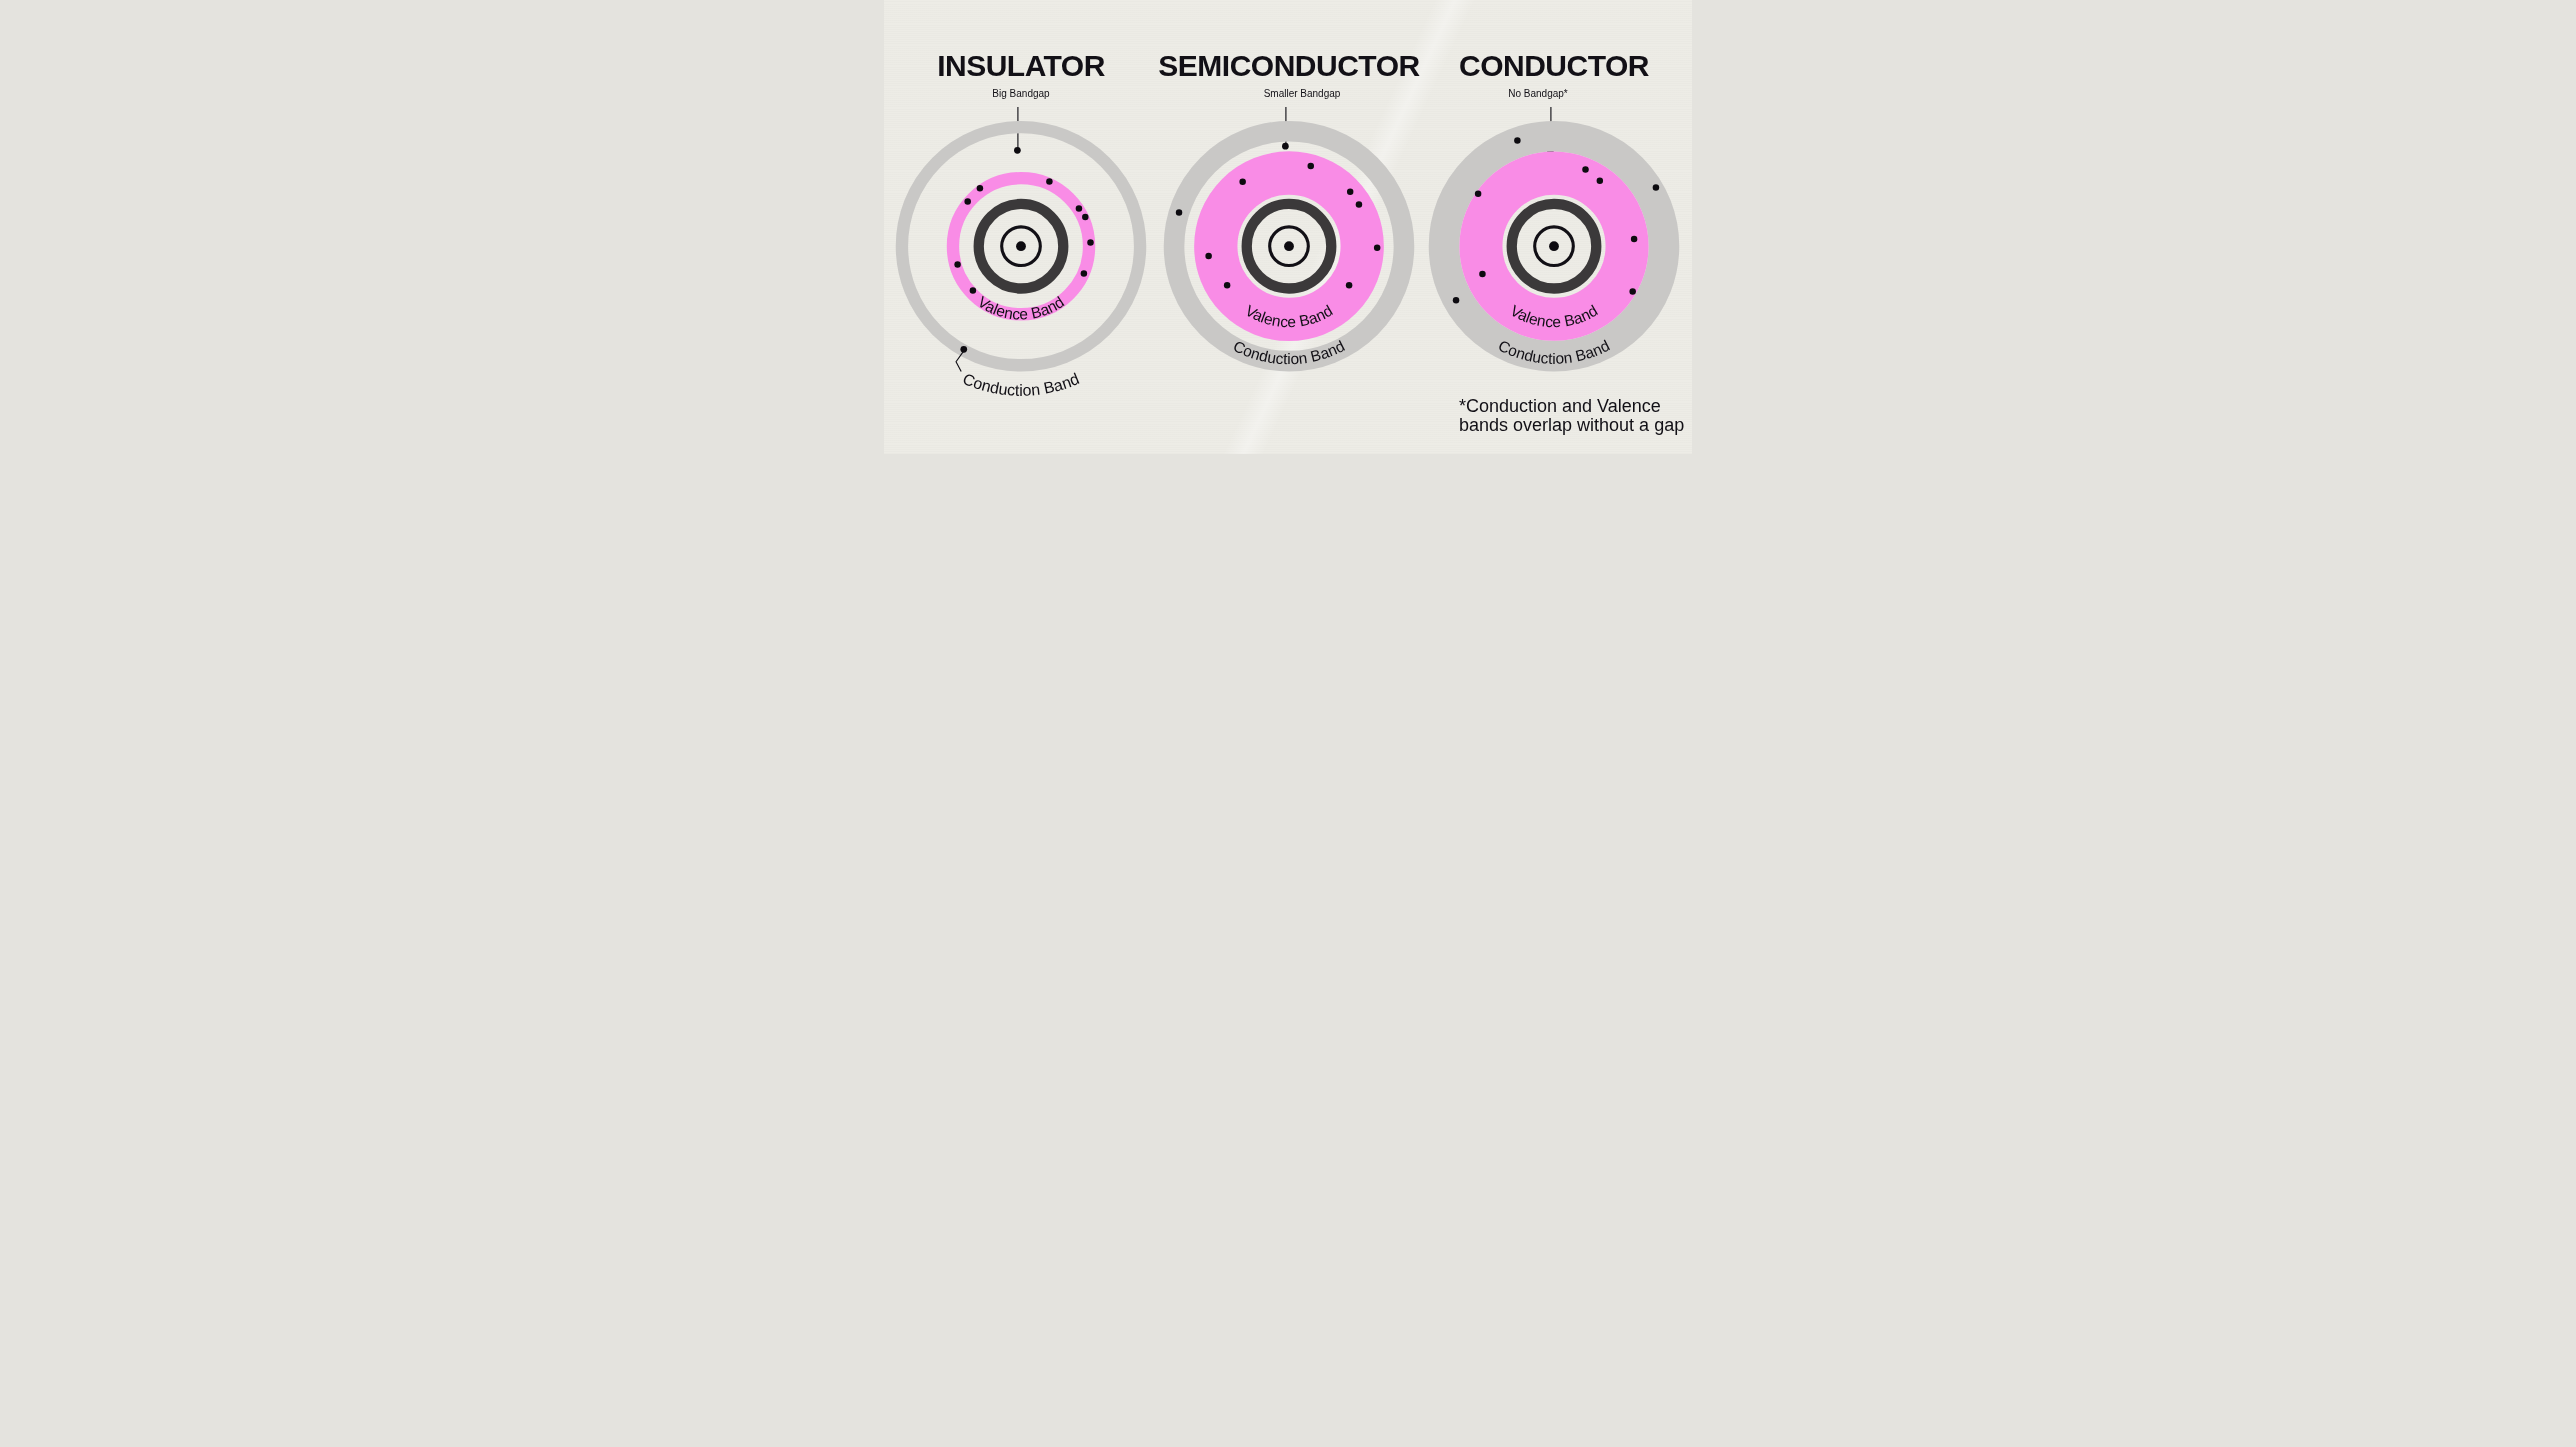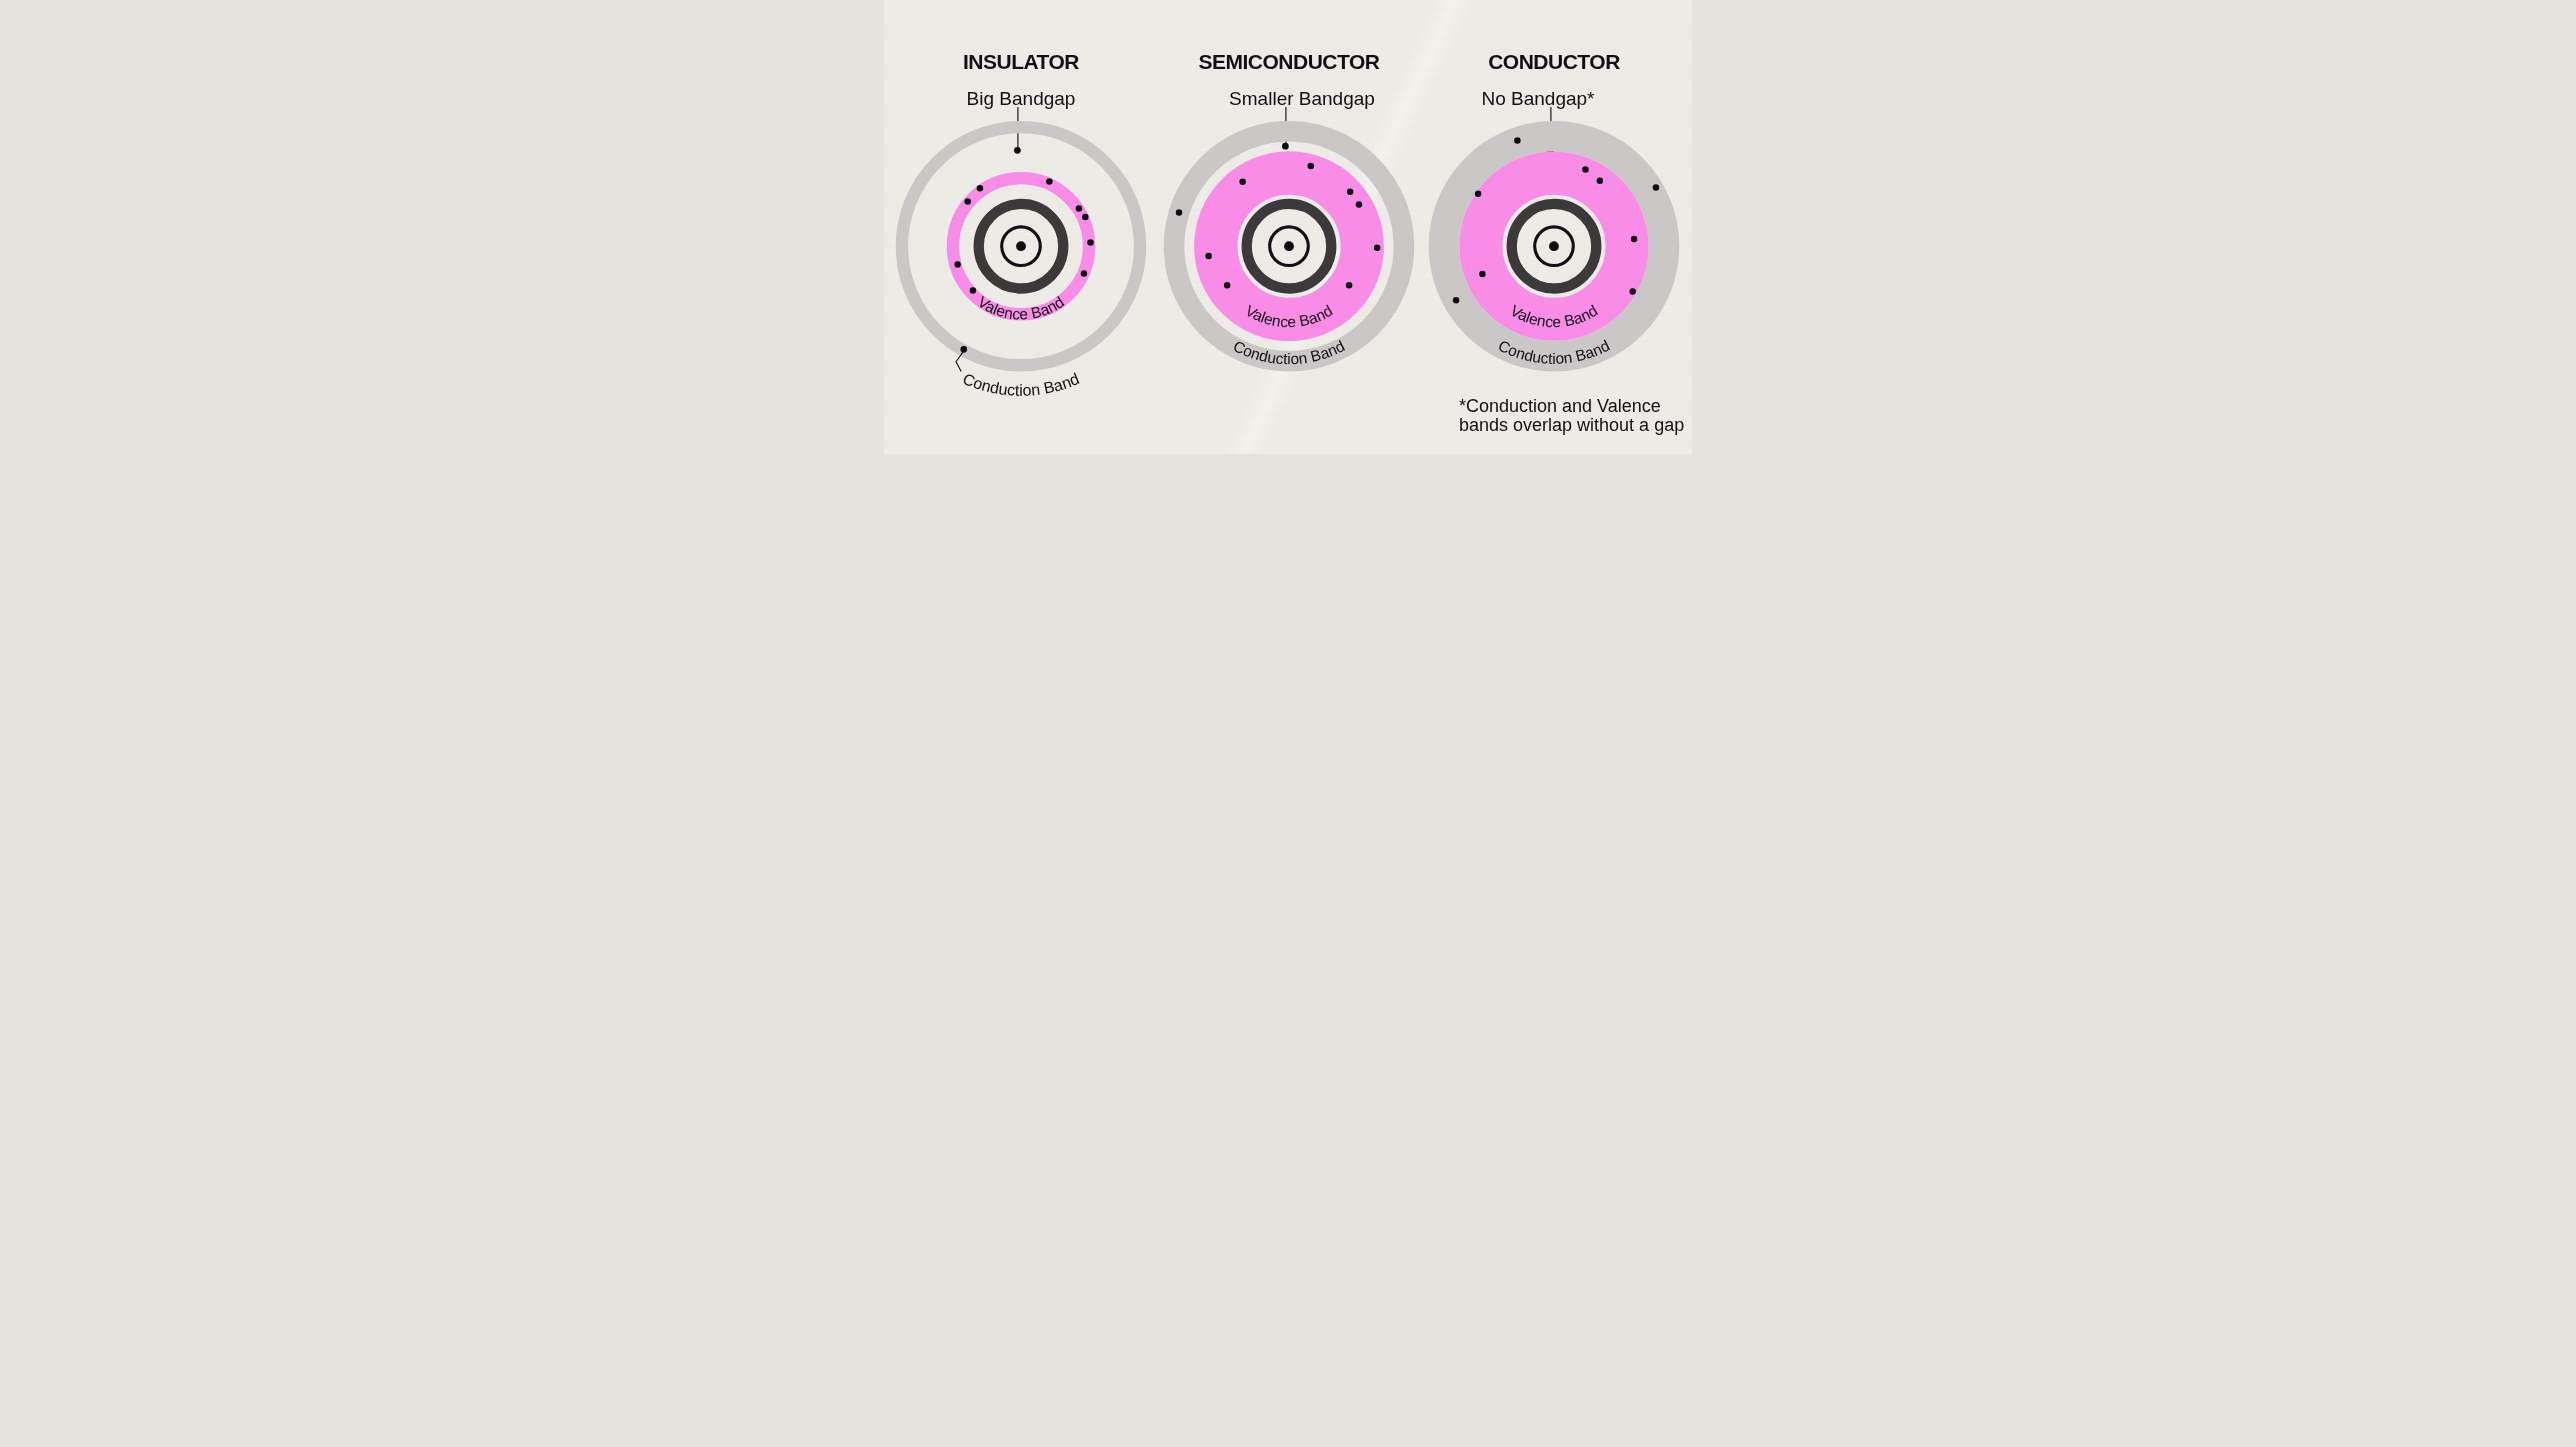--- a/index.html
+++ b/index.html
@@ -8,26 +8,26 @@
     background:#edece6;
     background-image:
       linear-gradient(115deg, rgba(255,255,255,0) 54%, rgba(255,255,255,.35) 56%, rgba(255,255,255,0) 58%),
       repeating-linear-gradient(0deg, rgba(0,0,0,.012) 0 1px, rgba(255,255,255,.012) 1px 2.1px);
     font-family:"Liberation Sans","DejaVu Sans",sans-serif;
     overflow:hidden;
     color:#121016;
   }
   .panel-title{
     position:absolute;top:51px;transform:translateX(-50%);
-    font-size:21px;font-weight:bold;letter-spacing:-0.5px;white-space:nowrap;
+    font-size:30px;font-weight:bold;letter-spacing:-0.5px;white-space:nowrap;
     line-height:1;
   }
   .panel-subtitle{
     position:absolute;top:89px;transform:translateX(-50%);
-    font-size:19px;font-weight:400;white-space:nowrap;line-height:1;
+    font-size:10px;font-weight:400;white-space:nowrap;line-height:1;
   }
   svg.atom{position:absolute;top:106px;width:258px;height:299px;overflow:visible;}
   .footnote{
     position:absolute;left:575px;top:397px;
     font-size:18px;line-height:18.5px;font-weight:400;
   }
   .curved-label{font-family:"Liberation Sans","DejaVu Sans",sans-serif;}
 </style>
 </head>
 <body>

